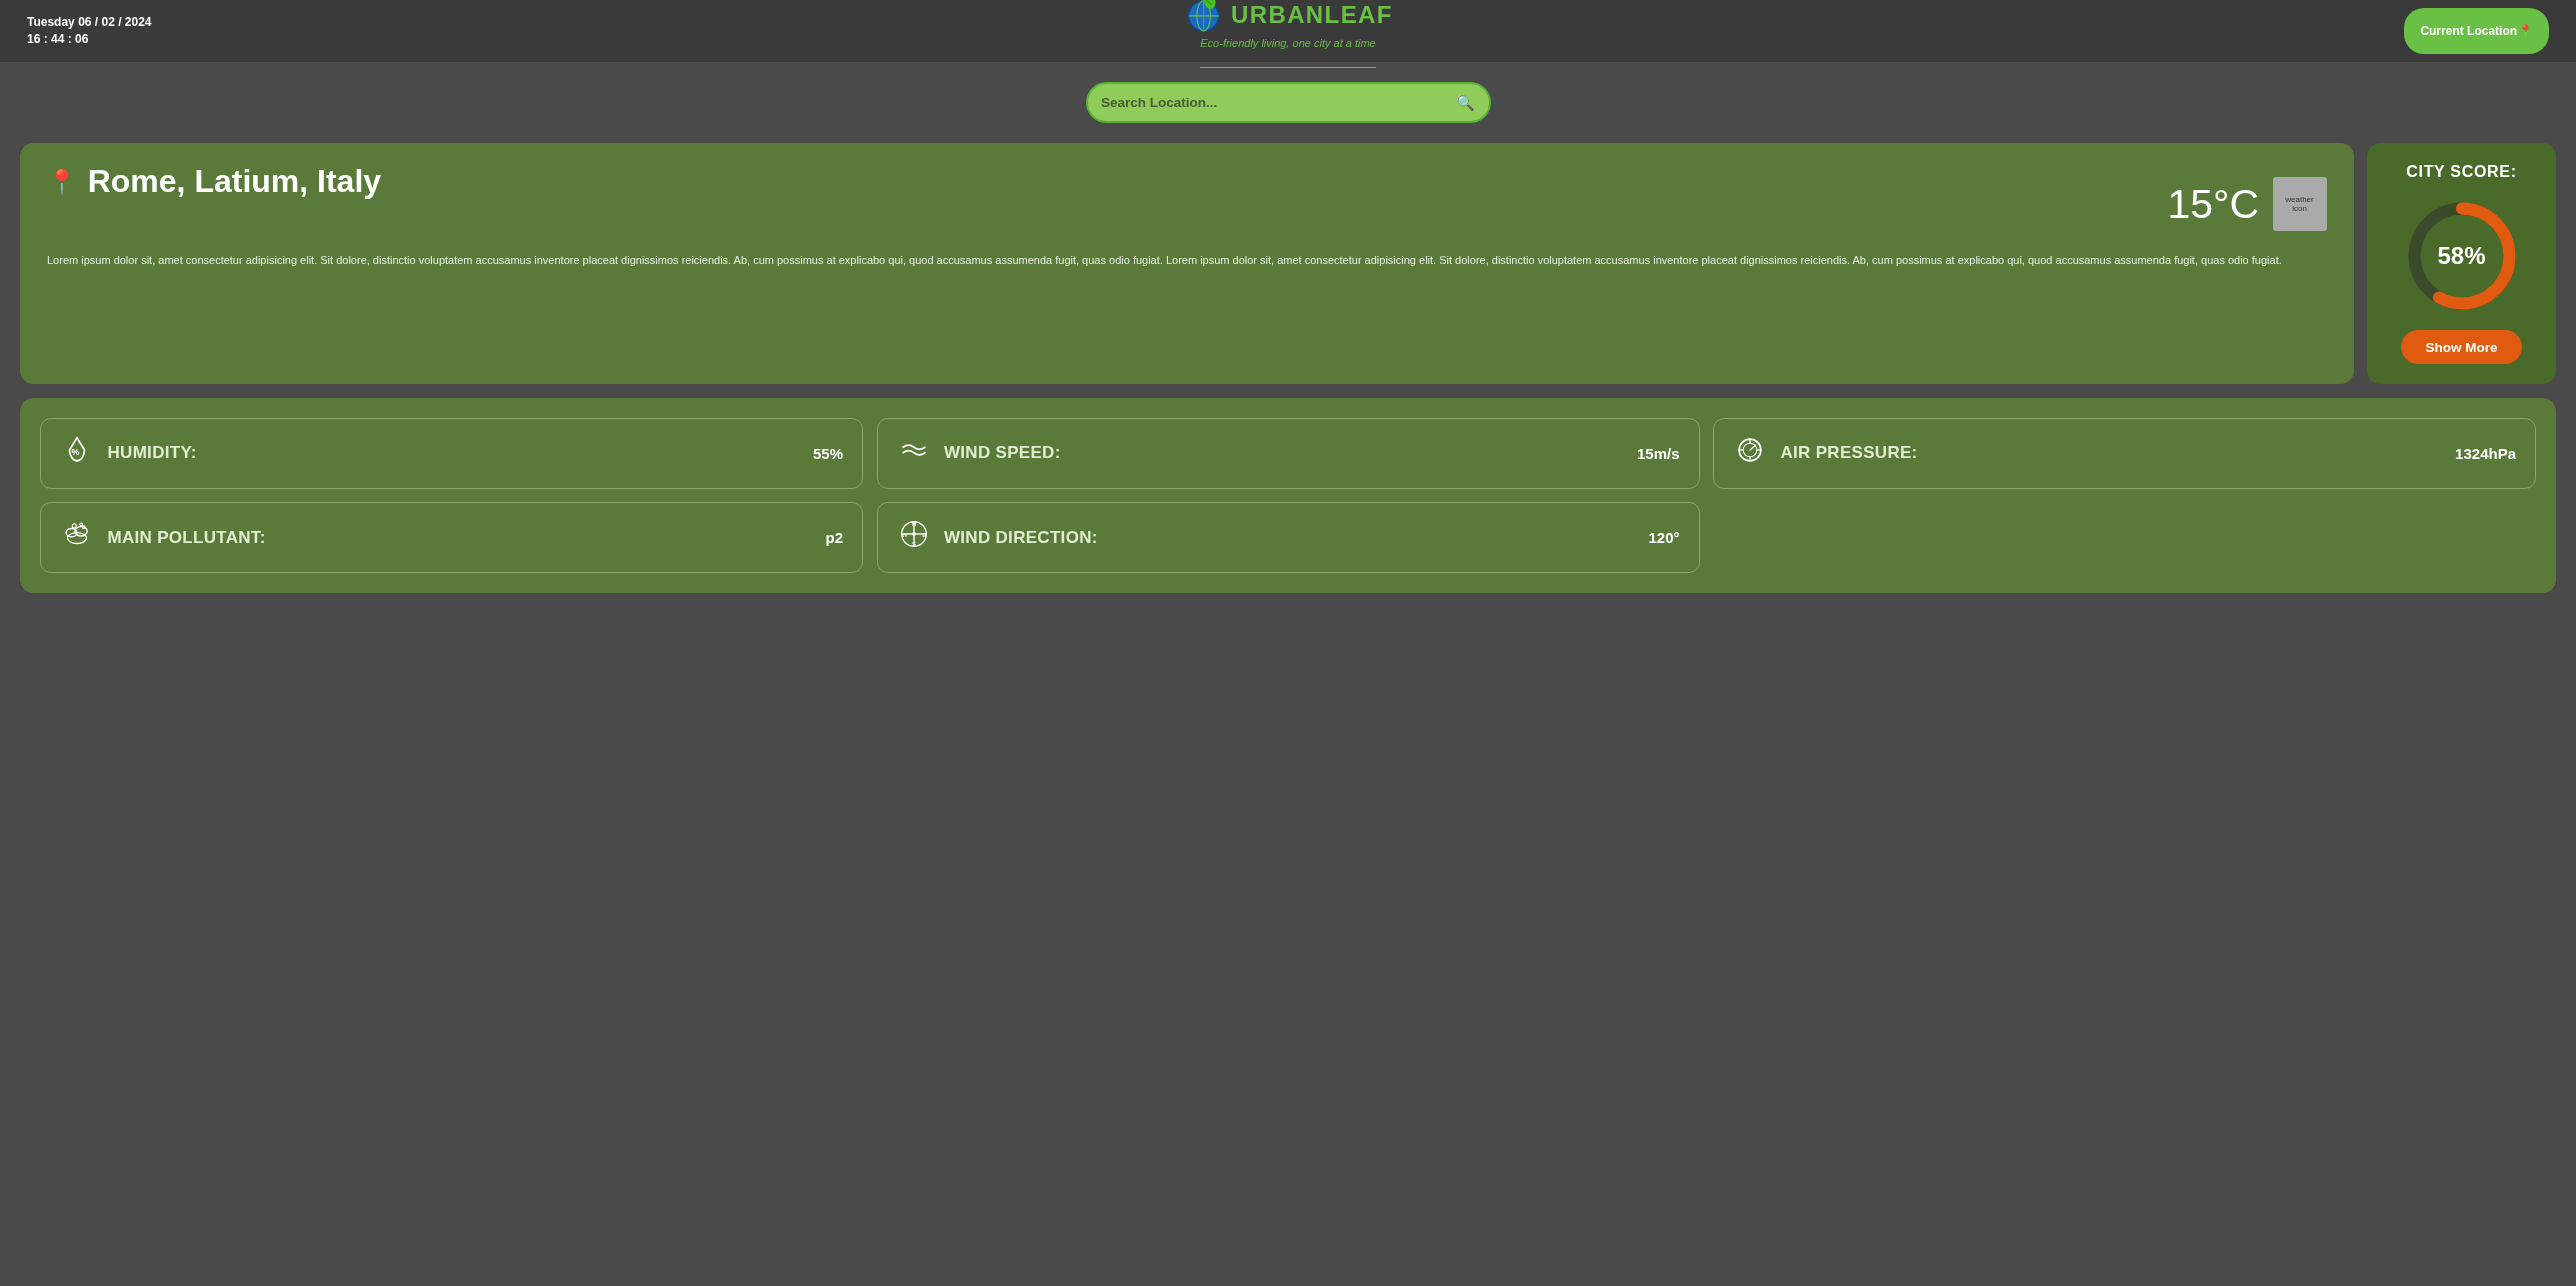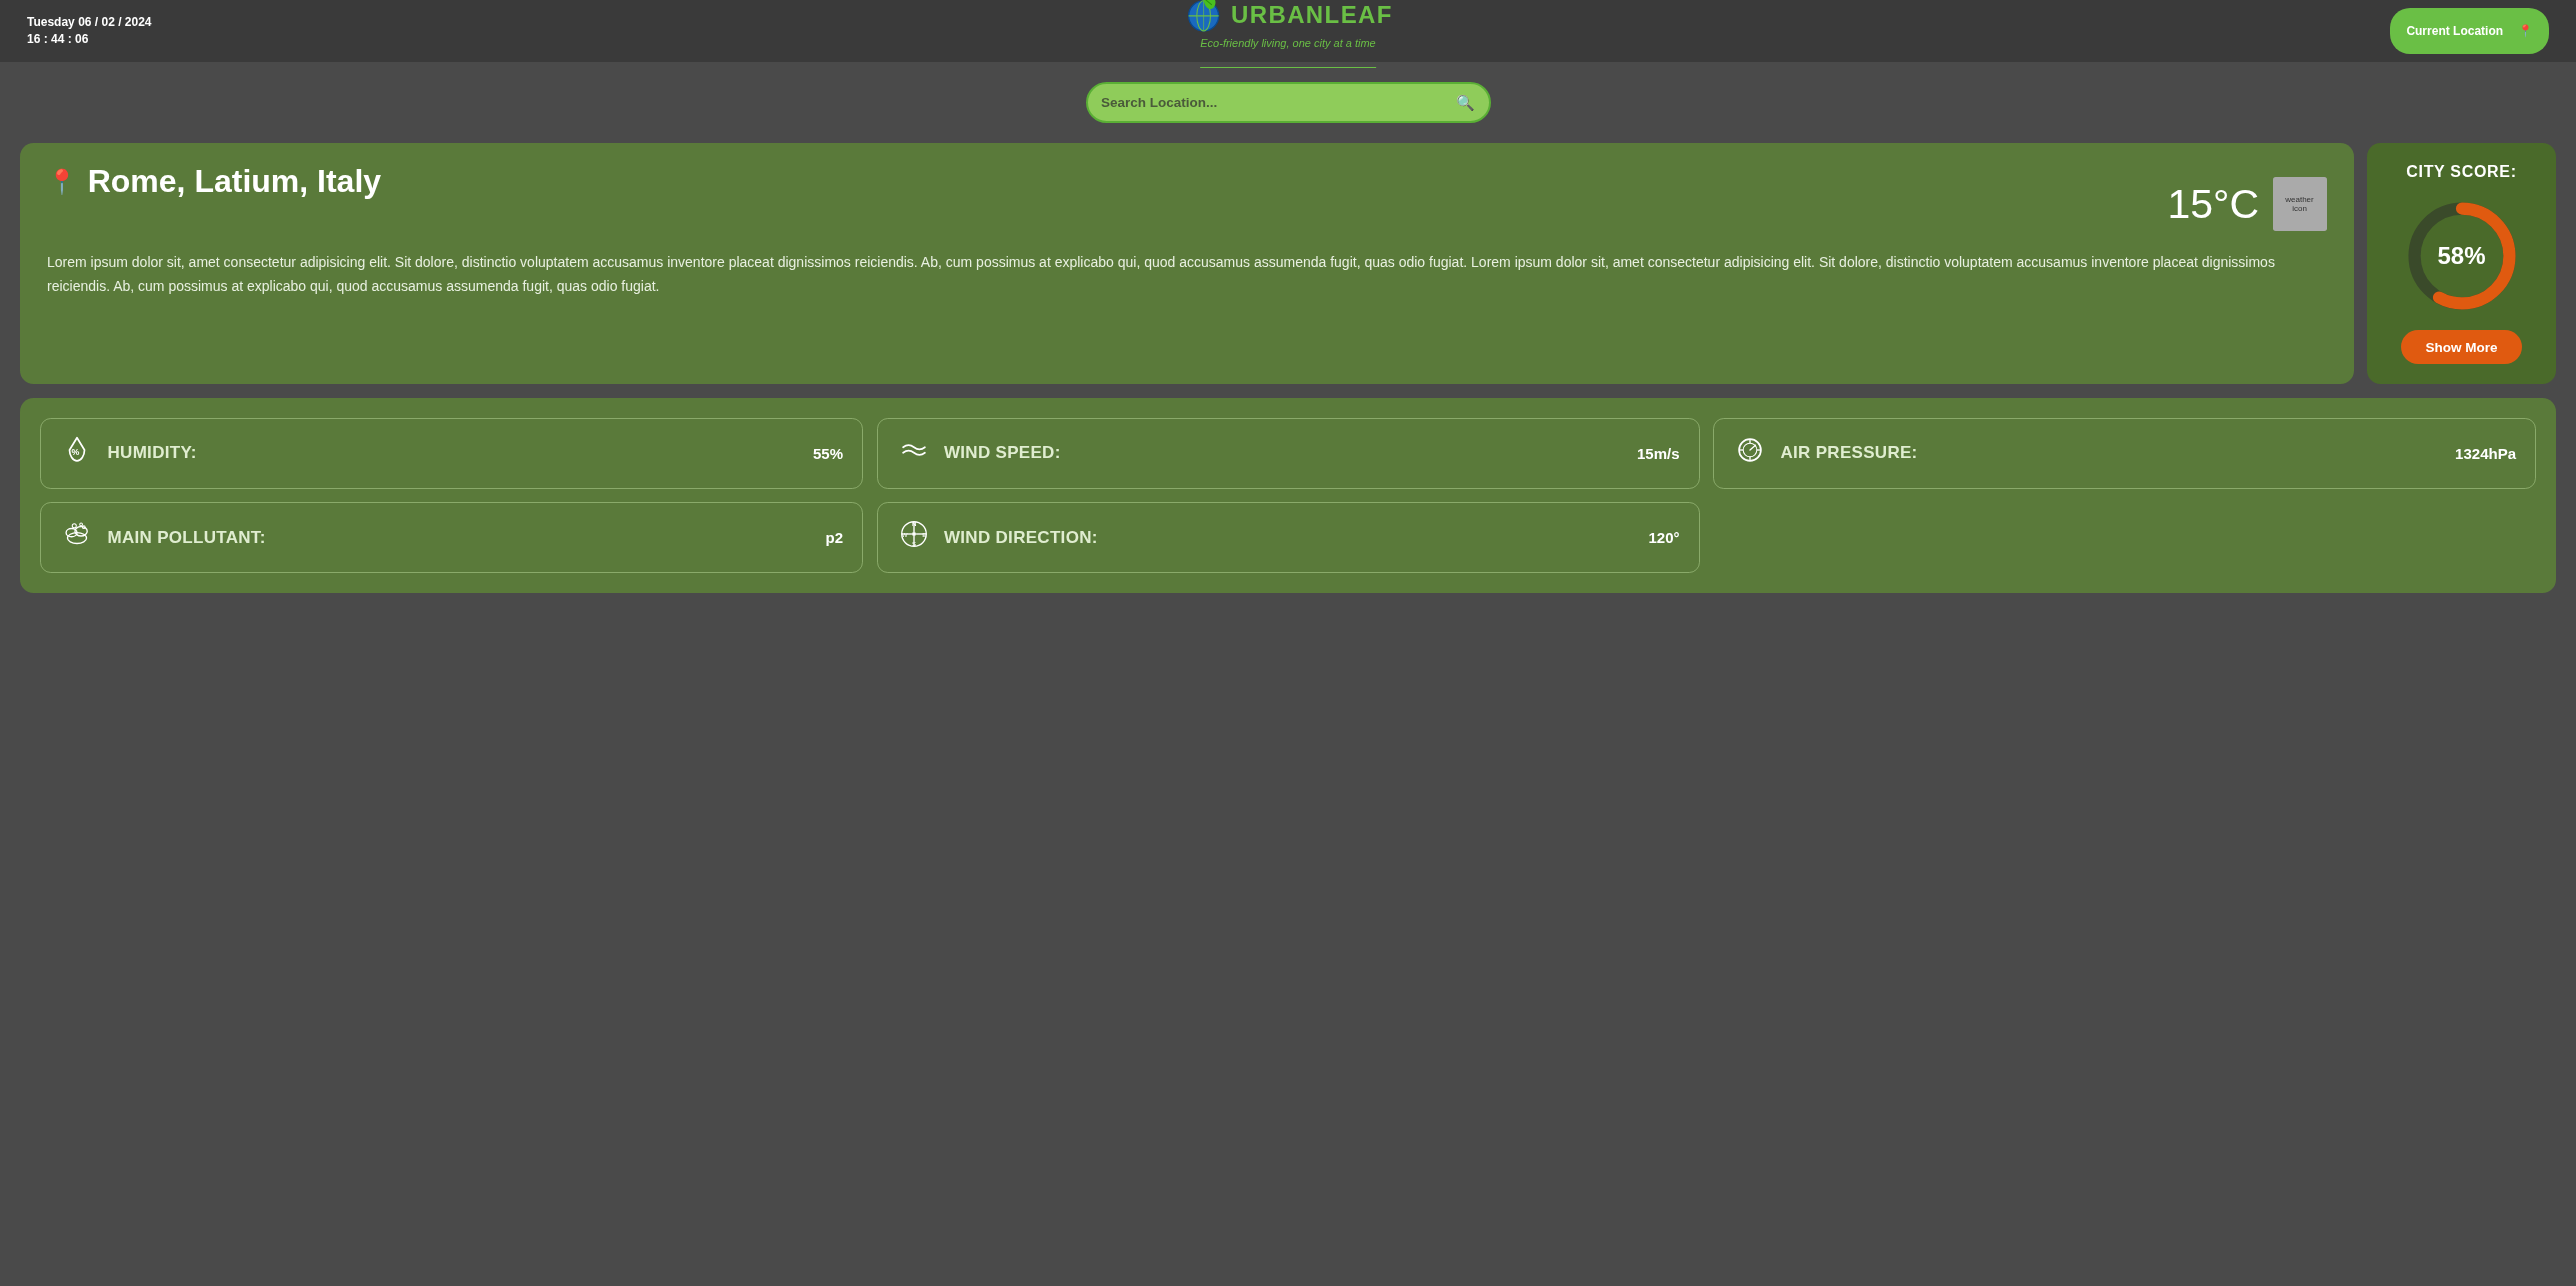--- a/index.html
+++ b/index.html
@@ -75,21 +75,21 @@
       background: #6abf45;
       color: #ffffff;
       border: none;
       border-radius: 20px;
       padding: 16px 16px;
       font-size: 12px;
       font-weight: 600;
       cursor: pointer;
       display: flex;
       align-items: center;
-      gap: 15px;
+      gap: 1px;
       white-space: nowrap;
     }
 
     
     .search-section {
       display: flex;
       justify-content: center;
       padding: 20px 27px 13.5px;
       background: #4a4a4a;
     }
@@ -191,21 +191,21 @@
       border-radius: 2.7px;
       display: flex;
       align-items: center;
       justify-content: center;
       font-size: 8px;
       color: #333;
       text-align: center;
     }
 
     .location-description {
-      font-size: 14px;
+      font-size: 11px;
       line-height: 1.7;
       color: #e8f0e0;
     }
 
     
     .city-score-card {
       background: #4a6a2a;
       border-radius: 13.5px;
       padding: 20px;
       width: 189px;

